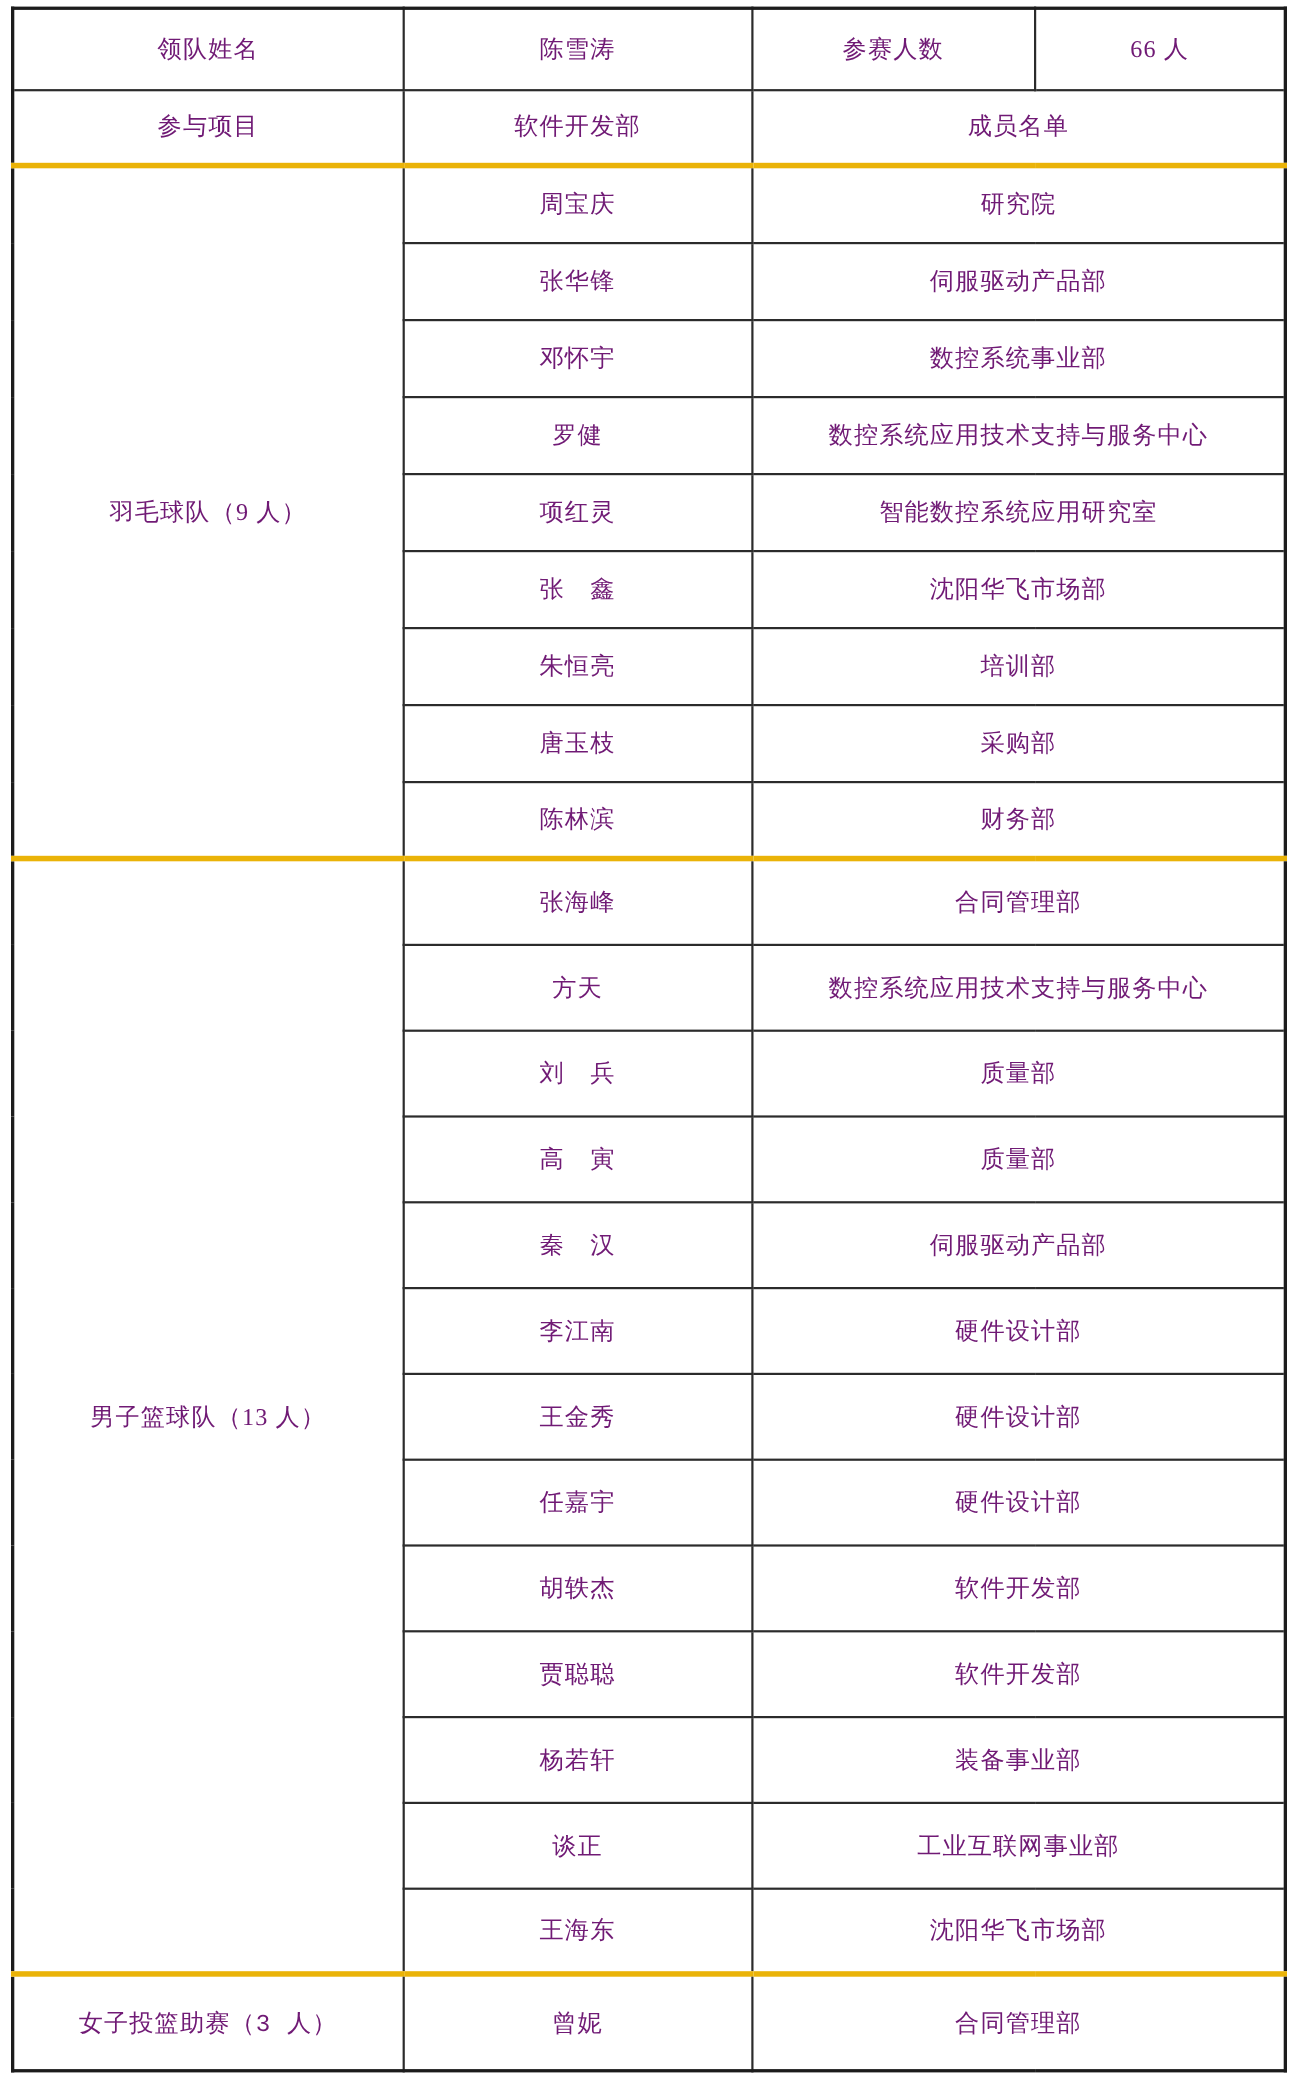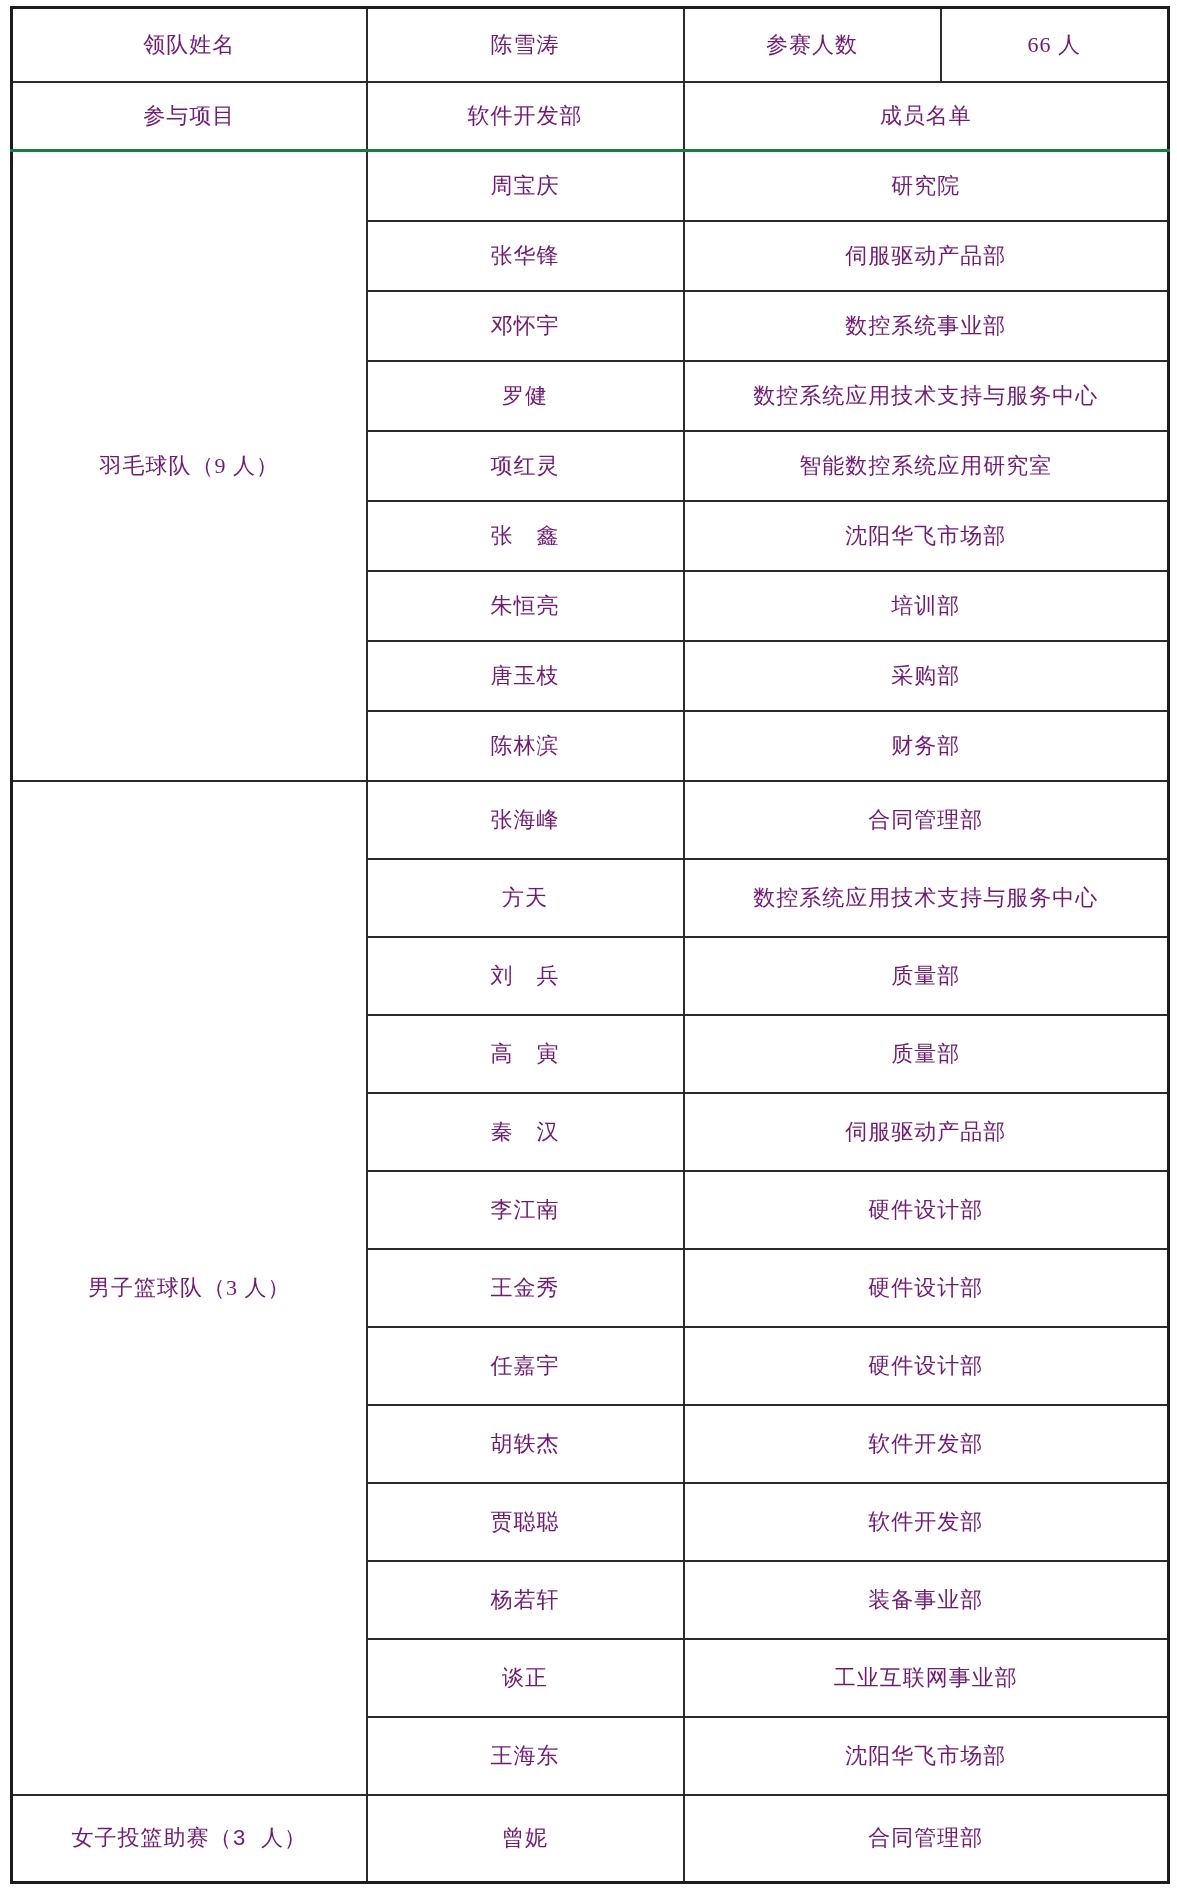--- a/index.html
+++ b/index.html
@@ -36,24 +36,24 @@
     letter-spacing: 1px;
     overflow: hidden;
     white-space: nowrap;
   }
   tr.r-head1 { height: 74px; }
   tr.r-head2 { height: 69px; }
   tr.g0 { height: 70px; }
   tr.g1 { height: 78px; }
   tr.g2 { height: 88px; font-family: Liberation Mono, monospace; }
   tr.group-start td {
-    border-top: 1px solid #eab308;
+    border-top: 5px solid #eab308;
   }
   tr.r-head2 td {
-    border-bottom: 3px solid #15803d;
+    border-bottom: 3px solid #14b8a6;
   }
 </style>
 </head>
 <body>
 
 <div class="page">
   <table class="roster">
     <colgroup>
       <col style="width:355px">
       <col style="width:317px">
@@ -103,21 +103,21 @@
         </tr>
         <tr class="g0">
           <td>唐玉枝</td>
           <td colspan="2">采购部</td>
         </tr>
         <tr class="g0">
           <td>陈林滨</td>
           <td colspan="2">财务部</td>
         </tr>
         <tr class="g1 group-start">
-          <td rowspan="13">男子篮球队（3 人）</td>
+          <td rowspan="13">男子篮球队（13 人）</td>
           <td>张海峰</td>
           <td colspan="2">合同管理部</td>
         </tr>
         <tr class="g1">
           <td>方天</td>
           <td colspan="2">数控系统应用技术支持与服务中心</td>
         </tr>
         <tr class="g1">
           <td>刘　兵</td>
           <td colspan="2">质量部</td>

